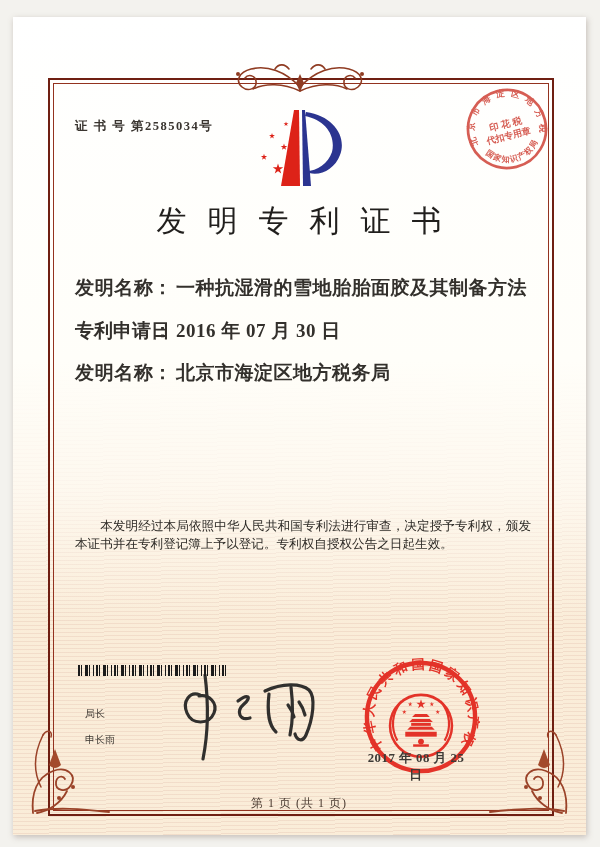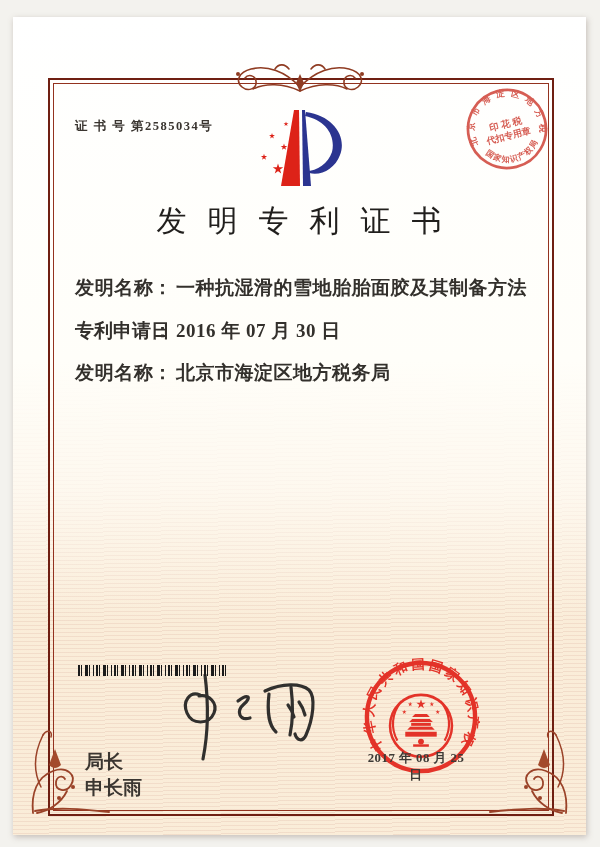--- a/index.html
+++ b/index.html
@@ -39,21 +39,21 @@
   .fvalue{letter-spacing:.5px;}
   .body-text{
     position:absolute;left:62px;top:500px;width:456px;font-size:12.6px;line-height:18.3px;
     text-align:justify;color:#2d2a26;font-weight:500;
   }
   .body-text p{margin:0;text-indent:2em;}
   .barcode{
     position:absolute;left:65px;top:648px;width:149px;height:11px;
     background:repeating-linear-gradient(90deg,#1b1b1b 0 2px,transparent 2px 3px,#1b1b1b 3px 4px,transparent 4px 7px,#1b1b1b 7px 10px,transparent 10px 11px,#1b1b1b 11px 12px,transparent 12px 15px,#1b1b1b 15px 16px,transparent 16px 18px);
   }
-  .director{position:absolute;left:72px;top:684px;font-size:19px;font-weight:700;color:#3b3631;line-height:26px;margin-top:48px;}
+  .director{position:absolute;left:72px;top:684px;font-size:10px;font-weight:400;color:#3b3631;line-height:26px;}
   .signature{position:absolute;left:147px;top:652px;width:170px;height:95px;}
   .seal{position:absolute;left:349px;top:641px;width:118px;height:118px;}
   .seal-date{
     position:absolute;left:350px;top:733px;width:106px;text-align:center;
     font-size:12.8px;font-weight:700;letter-spacing:.5px;color:#3d3a36;z-index:5;
   }
   .tax-stamp{position:absolute;left:448px;top:66px;width:92px;height:92px;z-index:4;}
   .flourish{position:absolute;left:202px;top:44px;width:170px;height:38px;z-index:3;}
   .lace{position:absolute;width:85px;height:88px;z-index:3;}
   .lace.bl{left:16px;top:710px;}
@@ -153,20 +153,21 @@
     </div>
     <div class="frow">
       <span class="flabel">专利申请日</span><span class="fcolon">：</span><span class="fvalue">2016 年 07 月 30 日</span>
     </div>
     <div class="frow">
       <span class="flabel">发明名称</span><span class="fcolon">：</span><span class="fvalue">北京市海淀区地方税务局</span>
     </div>
   </div>
 
   <div class="body-text">
+    <p>本发明经过本局依照中华人民共和国专利法进行审查，决定授予专利权，颁发本证书并在专利登记簿上予以登记。专利权自授权公告之日起生效。</p>
   </div>
 
   <div class="barcode"></div>
 
   <div class="director">
     <div>局长</div>
     <div>申长雨</div>
   </div>
 
   <svg class="signature" viewBox="0 0 170 95">
@@ -206,17 +207,18 @@
         <circle cx="0" cy="25" r="3"></circle>
         <path d="M-24,24 C-31,12 -30,-4 -20,-16" fill="none" stroke="#e2261c" stroke-width="2.2"></path>
         <path d="M24,24 C31,12 30,-4 20,-16" fill="none" stroke="#e2261c" stroke-width="2.2"></path>
         <path d="M-8,29 L8,29" stroke="#e2261c" stroke-width="2.5"></path>
       </g>
     </g>
   </svg>
 
   <div class="seal-date">2017 年 08 月 25 日</div>
 
+  <div class="footer">第 1 页 (共 1 页)</div>
 
 </div>
 
 
 
 
 </body></html>

